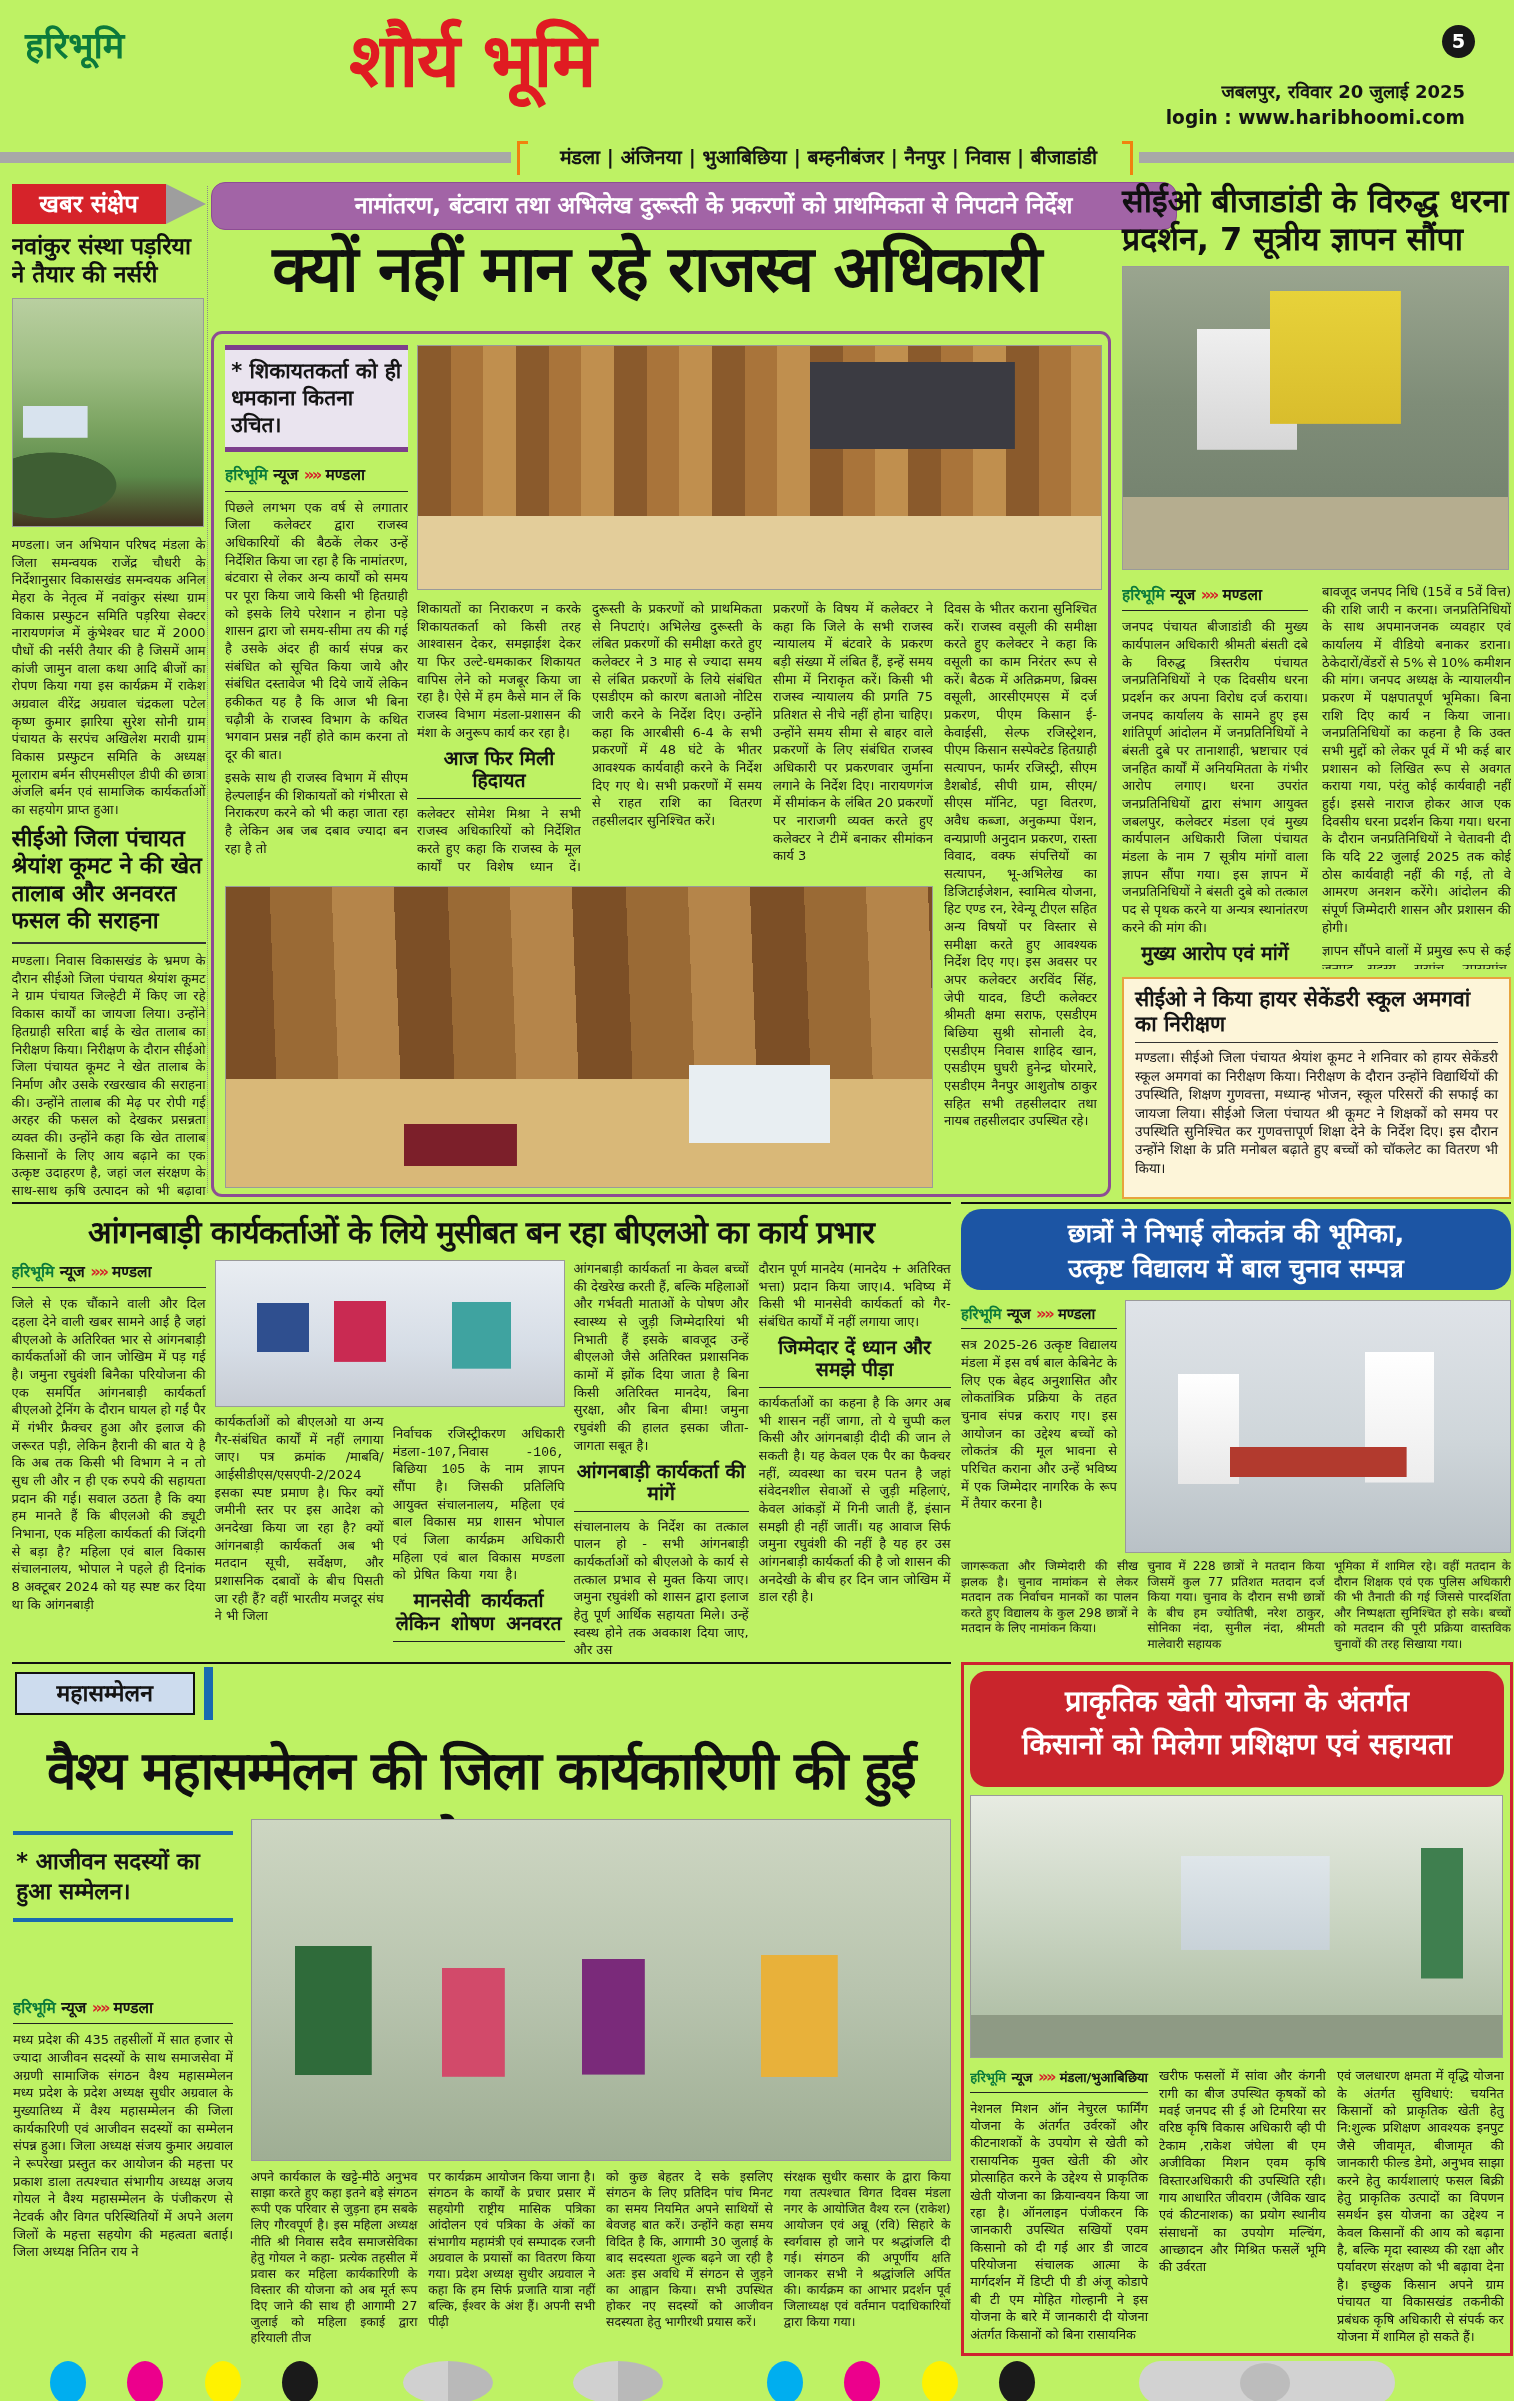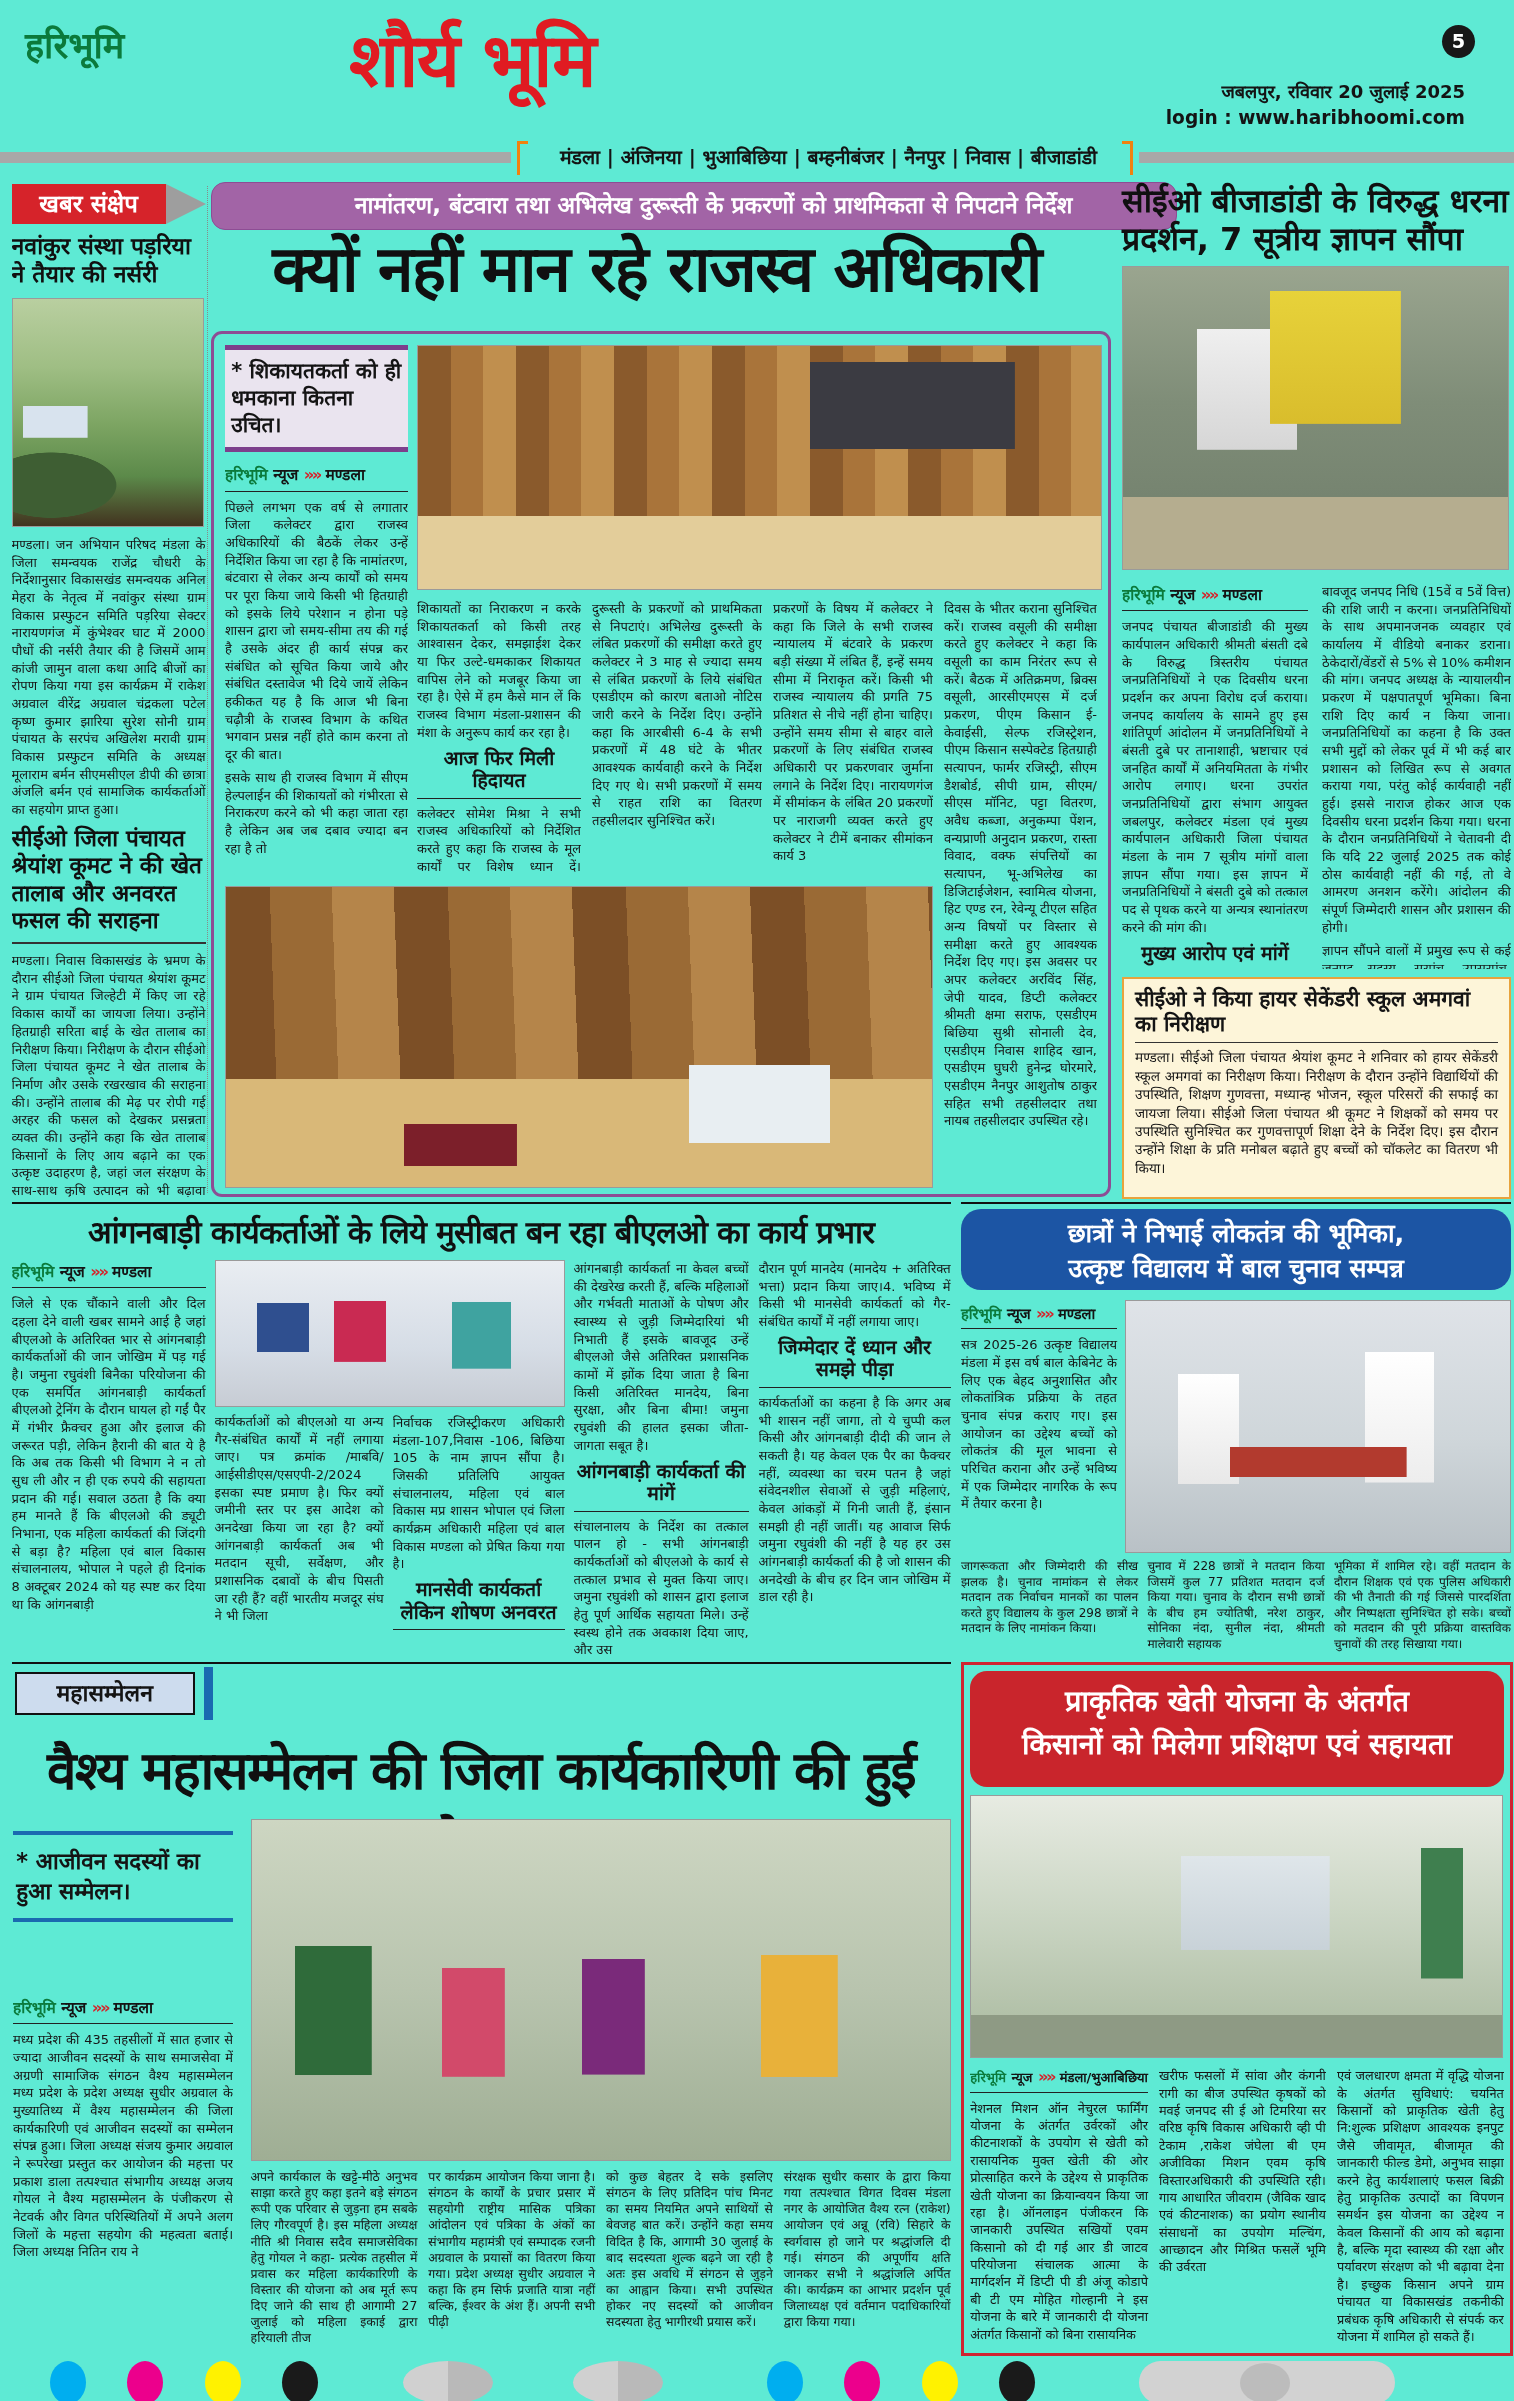--- a/index.html
+++ b/index.html
@@ -1,17 +1,17 @@
 <!DOCTYPE html>
 <html style="font-size:12.4px"><head>
 <meta charset="utf-8">
 <style>
   * { box-sizing: border-box; }
   body { margin:0; background:#dedede; font-family:"DejaVu Sans","Liberation Sans",sans-serif; }
-  #page { position:relative; width:1514px; height:2401px; margin:0 auto; background:#5eead4; overflow:hidden; color:#141414; }
+  #page { position:relative; width:1514px; height:2401px; margin:0 auto; background:#bef264; overflow:hidden; color:#141414; }
   .abs { position:absolute; }
   p { margin:0 0 5.4px; }
   .body-text { font-size:13px; line-height:1.36; text-align:justify; color:#161616; }
   .small-text { font-size:12px; line-height:1.3; text-align:justify; color:#161616; }
 
   
   .logo { color:#0b7a3b; font-weight:900; font-size:36px; }
   .paper-title { color:#e01b22; font-weight:900; font-size:74px; line-height:1; letter-spacing:-1.5px; }
   .page-badge { width:33px; height:33px; border-radius:50%; background:#181818; color:#fff; font-weight:bold; font-size:19.4px; display:flex; align-items:center; justify-content:center; }
   .edition { font-weight:bold; font-size:18px; text-align:right; }
@@ -218,21 +218,21 @@
         <span>मण्डला</span>
       </div>
       <p class="body-text">जिले से एक चौंकाने वाली और दिल दहला देने वाली खबर सामने आई है जहां बीएलओ के अतिरिक्त भार से आंगनबाड़ी कार्यकर्ताओं की जान जोखिम में पड़ गई है। जमुना रघुवंशी बिनैका परियोजना की एक समर्पित आंगनबाड़ी कार्यकर्ता बीएलओ ट्रेनिंग के दौरान घायल हो गईं पैर में गंभीर फ्रैक्चर हुआ और इलाज की जरूरत पड़ी, लेकिन हैरानी की बात ये है कि अब तक किसी भी विभाग ने न तो सुध ली और न ही एक रुपये की सहायता प्रदान की गई। सवाल उठता है कि क्या हम मानते हैं कि बीएलओ की ड्यूटी निभाना, एक महिला कार्यकर्ता की जिंदगी से बड़ा है? महिला एवं बाल विकास संचालनालय, भोपाल ने पहले ही दिनांक 8 अक्टूबर 2024 को यह स्पष्ट कर दिया था कि आंगनबाड़ी</p>
     </div>
 
     <div class="abs" style="left:203px; top:56px; width:350px; height:394px;">
       <div class="photo ph-hospital" style="width:350px; height:147px;"></div>
       <div class="abs" style="left:0; top:153px; width:169px; height:240px; overflow:hidden;">
         <p class="body-text">कार्यकर्ताओं को बीएलओ या अन्य गैर-संबंधित कार्यों में नहीं लगाया जाए। पत्र क्रमांक /माबवि/ आईसीडीएस/एसएपी-2/2024 इसका स्पष्ट प्रमाण है। फिर क्यों जमीनी स्तर पर इस आदेश को अनदेखा किया जा रहा है? क्यों आंगनबाड़ी कार्यकर्ता अब भी मतदान सूची, सर्वेक्षण, और प्रशासनिक दबावों के बीच पिसती जा रही हैं? वहीं भारतीय मजदूर संघ ने भी जिला</p>
       </div>
-      <div class="abs" style="left:178px; top:154px; width:172px; height:240px; overflow:hidden;">
+      <div class="abs" style="left:178px; top:166px; width:172px; height:240px; overflow:hidden;font-family:Liberation Mono, monospace;">
         <p class="body-text">निर्वाचक रजिस्ट्रीकरण अधिकारी मंडला-107,निवास -106, बिछिया 105 के नाम ज्ञापन सौंपा है। जिसकी प्रतिलिपि आयुक्त संचालनालय, महिला एवं बाल विकास मप्र शासन भोपाल एवं जिला कार्यक्रम अधिकारी महिला एवं बाल विकास मण्डला को प्रेषित किया गया है।</p>
         <div class="subhead">मानसेवी कार्यकर्ता लेकिन शोषण अनवरत</div>
       </div>
     </div>
 
     <div class="abs" style="left:562px; top:56px; width:175px; height:394px; overflow:hidden;">
       <p class="body-text">आंगनबाड़ी कार्यकर्ता ना केवल बच्चों की देखरेख करती हैं, बल्कि महिलाओं और गर्भवती माताओं के पोषण और स्वास्थ्य से जुड़ी जिम्मेदारियां भी निभाती हैं इसके बावजूद उन्हें बीएलओ जैसे अतिरिक्त प्रशासनिक कामों में झोंक दिया जाता है बिना किसी अतिरिक्त मानदेय, बिना सुरक्षा, और बिना बीमा! जमुना रघुवंशी की हालत इसका जीता-जागता सबूत है।</p>
       <div class="subhead">आंगनबाड़ी कार्यकर्ता की मांगें</div>
       <p class="body-text">संचालनालय के निर्देश का तत्काल पालन हो - सभी आंगनबाड़ी कार्यकर्ताओं को बीएलओ के कार्य से तत्काल प्रभाव से मुक्त किया जाए। जमुना रघुवंशी को शासन द्वारा इलाज हेतु पूर्ण आर्थिक सहायता मिले। उन्हें स्वस्थ होने तक अवकाश दिया जाए, और उस</p>
     </div>

